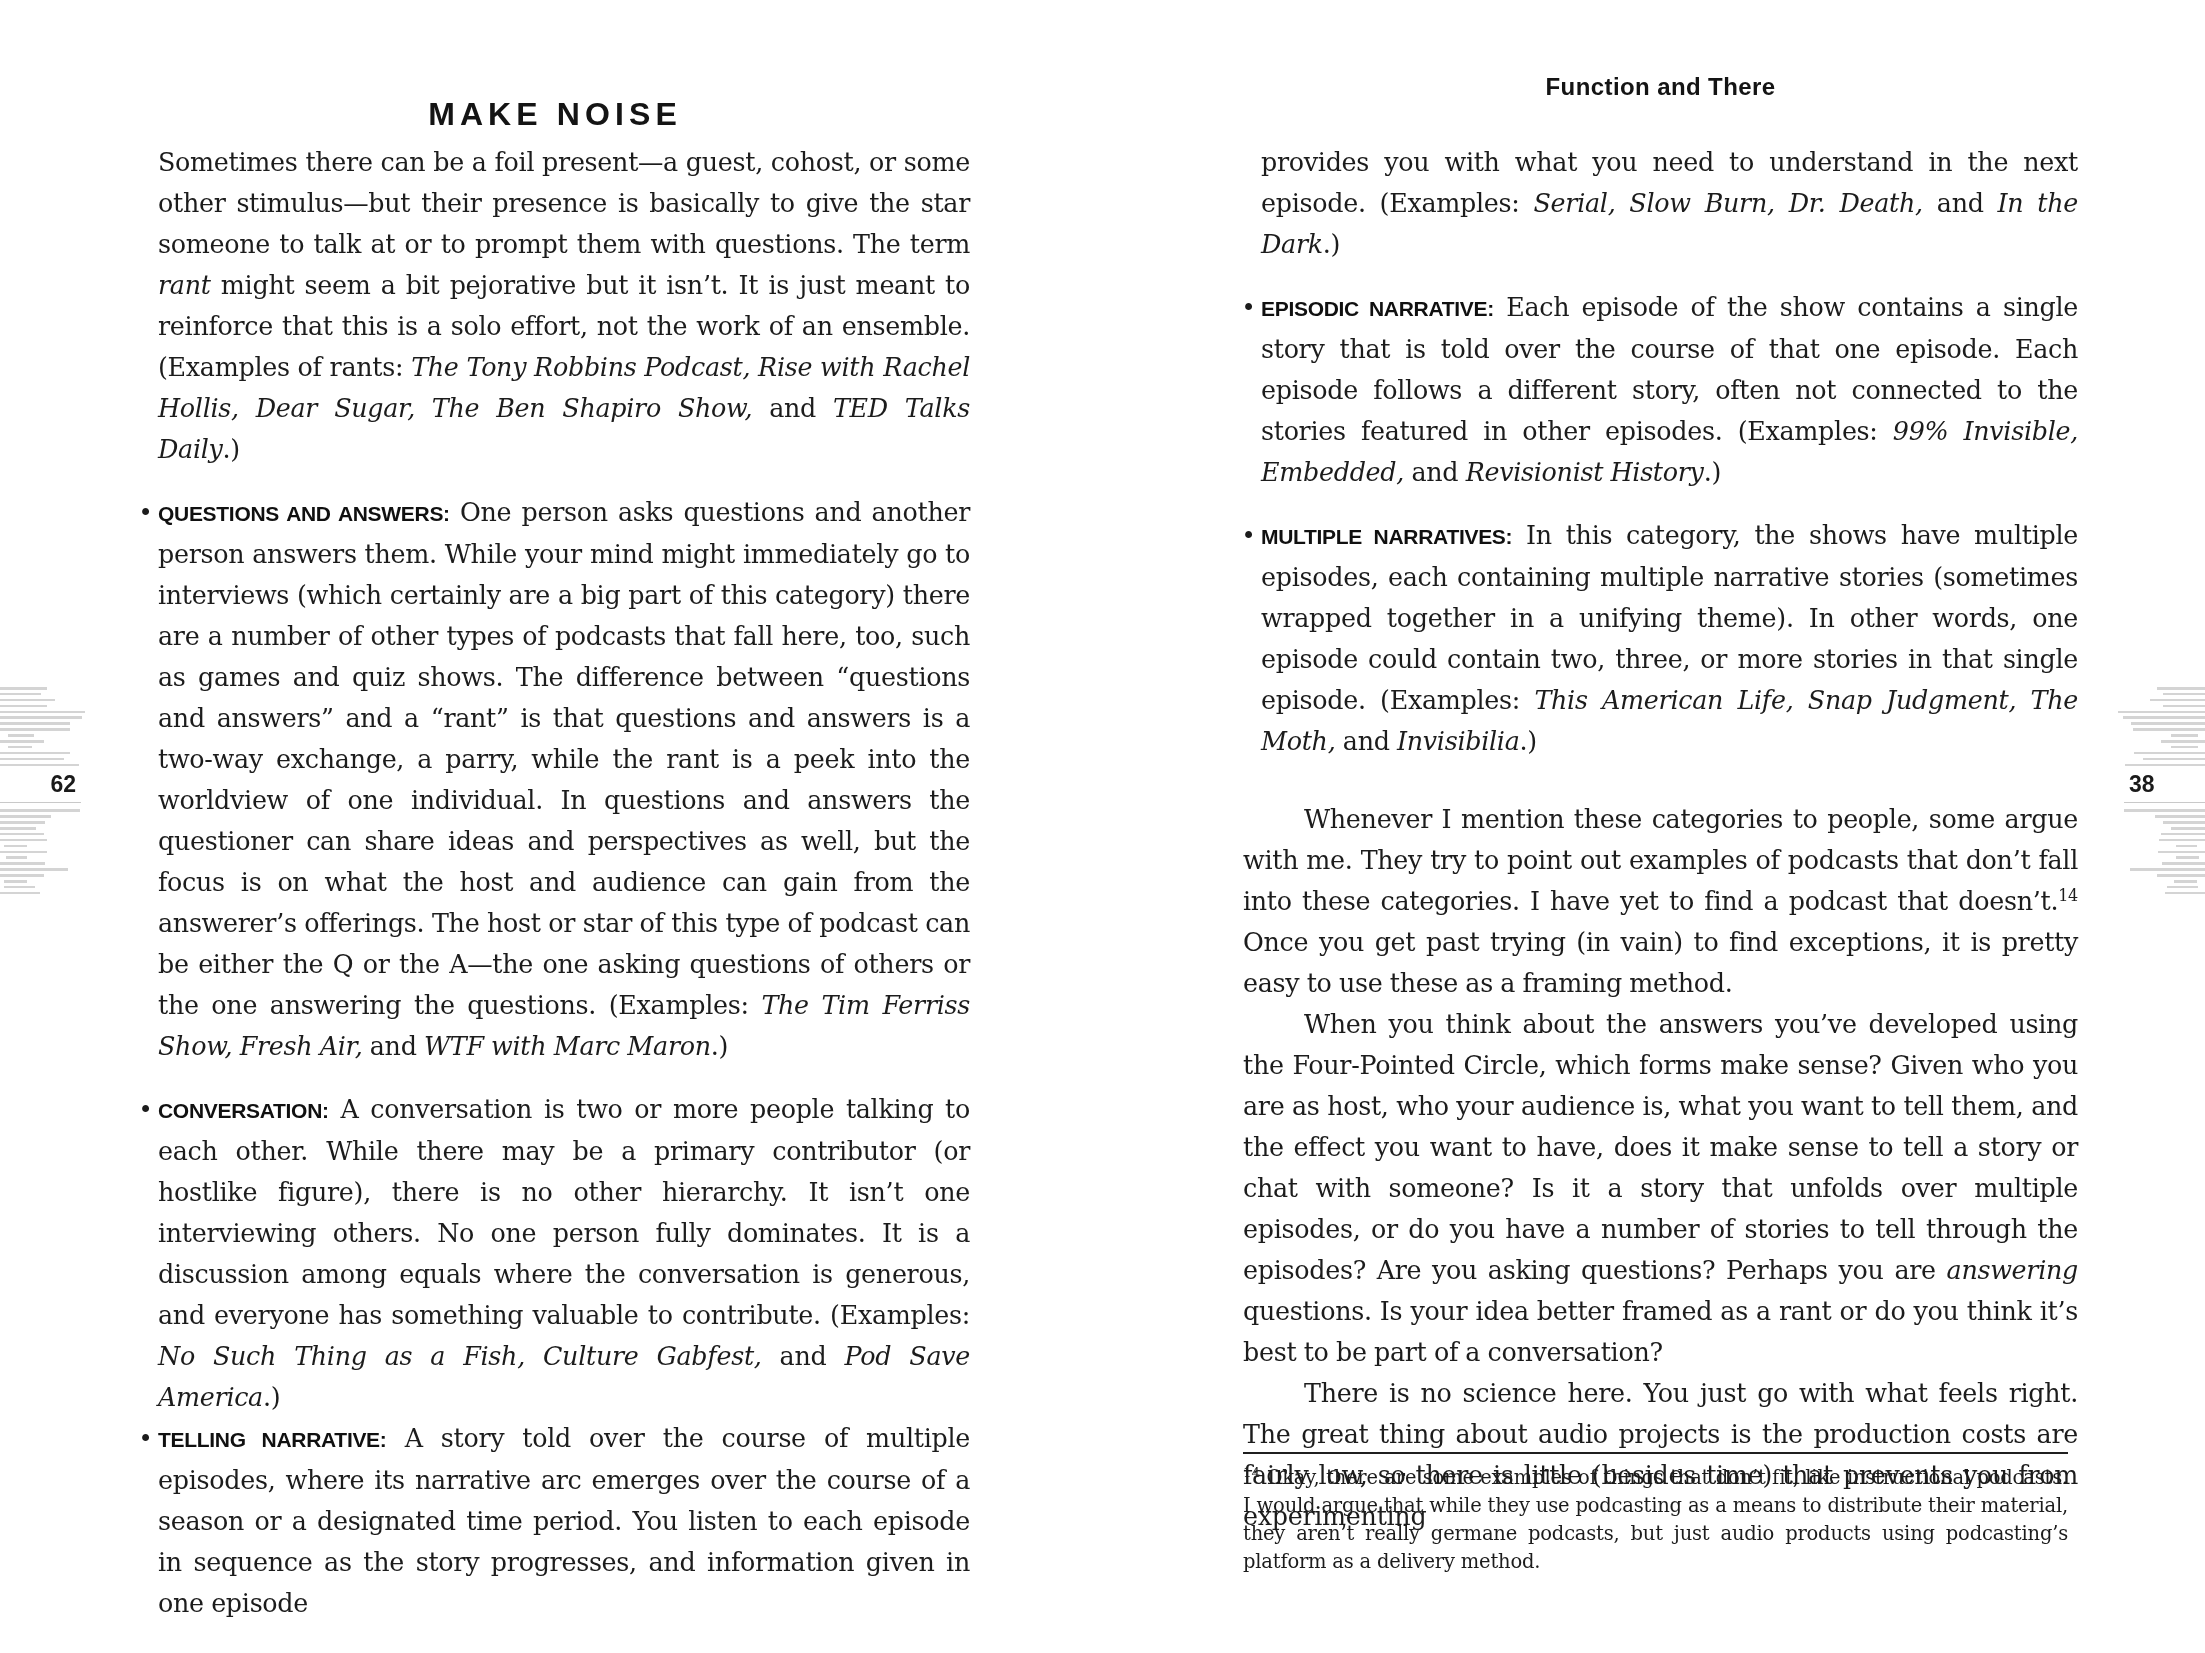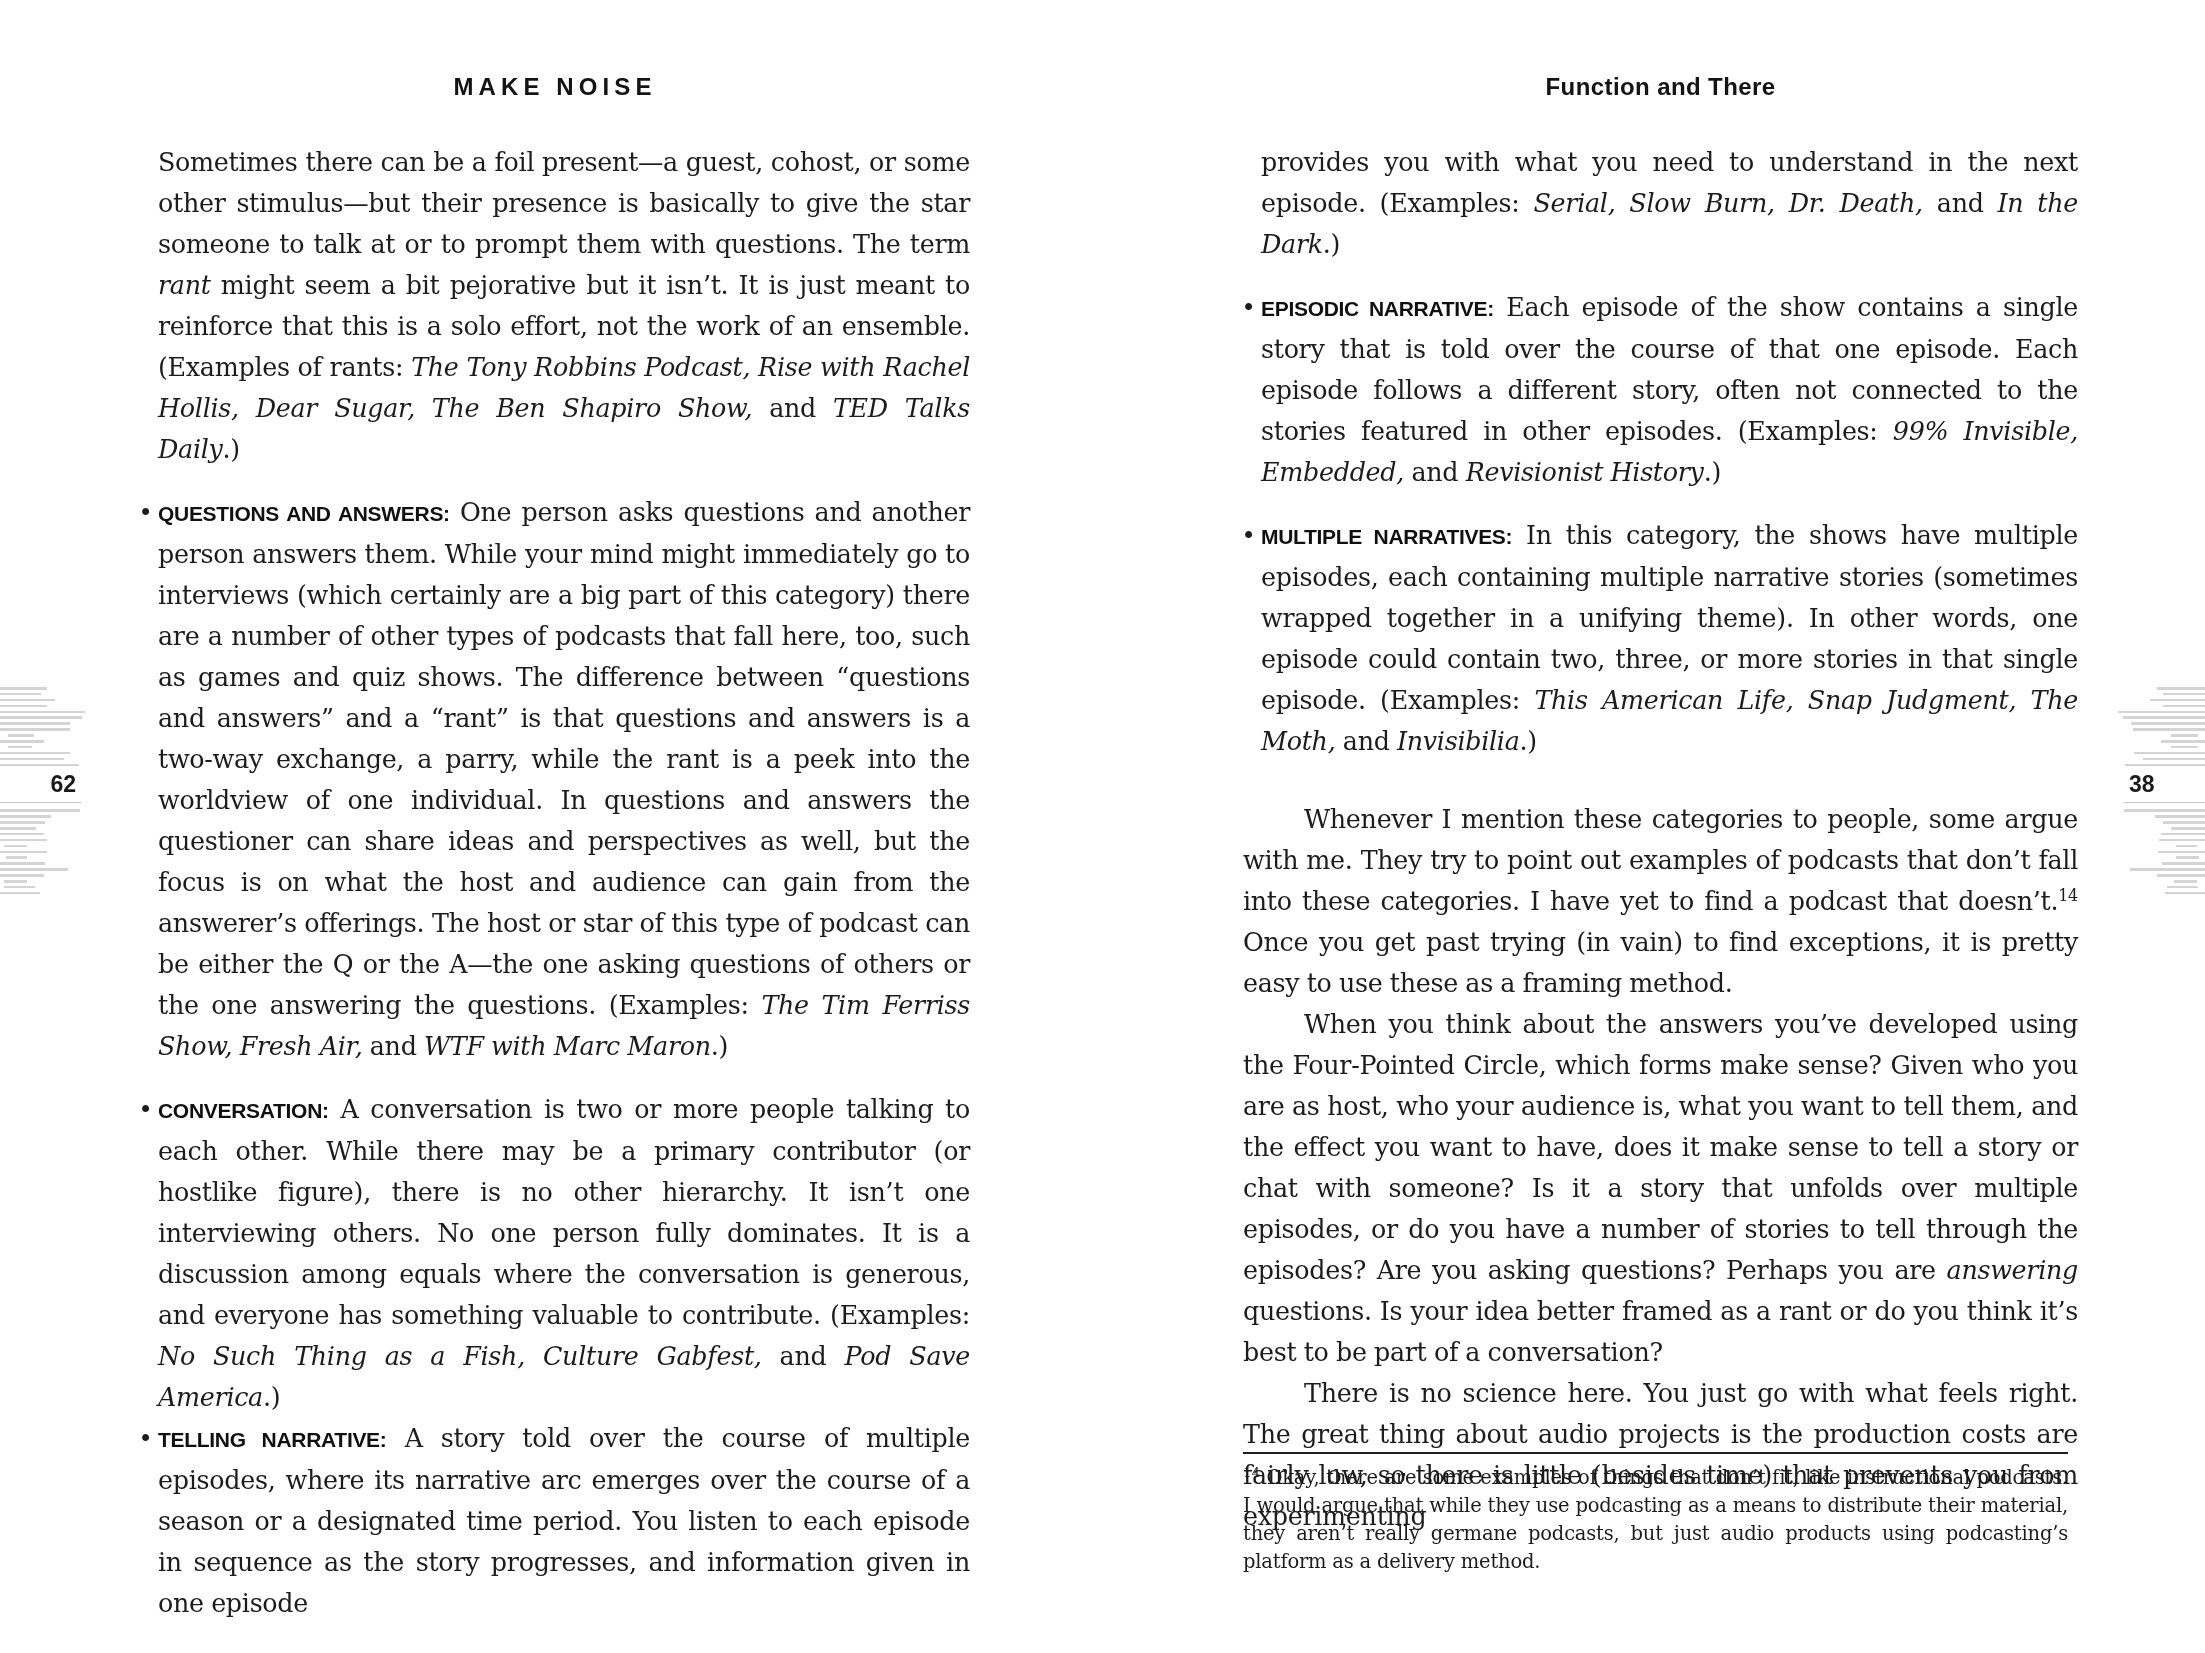--- a/index.html
+++ b/index.html
@@ -5,21 +5,21 @@
   html,body{margin:0;padding:0;}
   body{
     width:2205px;height:1654px;position:relative;overflow:hidden;
     background:#ffffff;color:#1c1c1c;
     font-family:"DejaVu Serif", serif;
   }
   .running-head{
     position:absolute;top:73px;text-align:center;
     font-family:"Liberation Sans", sans-serif;font-weight:bold;color:#141414;
   }
-  .running-head.left{left:140px;width:830px;font-size:24px;letter-spacing:5.1px;}
+  .running-head.left{left:140px;width:830px;font-size:32px;letter-spacing:5.1px;margin-top:23px;}
   .running-head.right{left:1243px;width:835px;font-size:24px;letter-spacing:0.4px;}
   .text-col{
     position:absolute;top:142px;
     font-size:25.4px;line-height:41px;text-align:justify;
     letter-spacing:-0.3px;word-spacing:-0.4px;
   }
   .col-left{left:140px;width:830px;}
   .col-right{left:1243px;width:835px;}
   .cont{margin:0 0 0 18px;}
   .bullet-item{position:relative;margin:22px 0 0 18px;}

